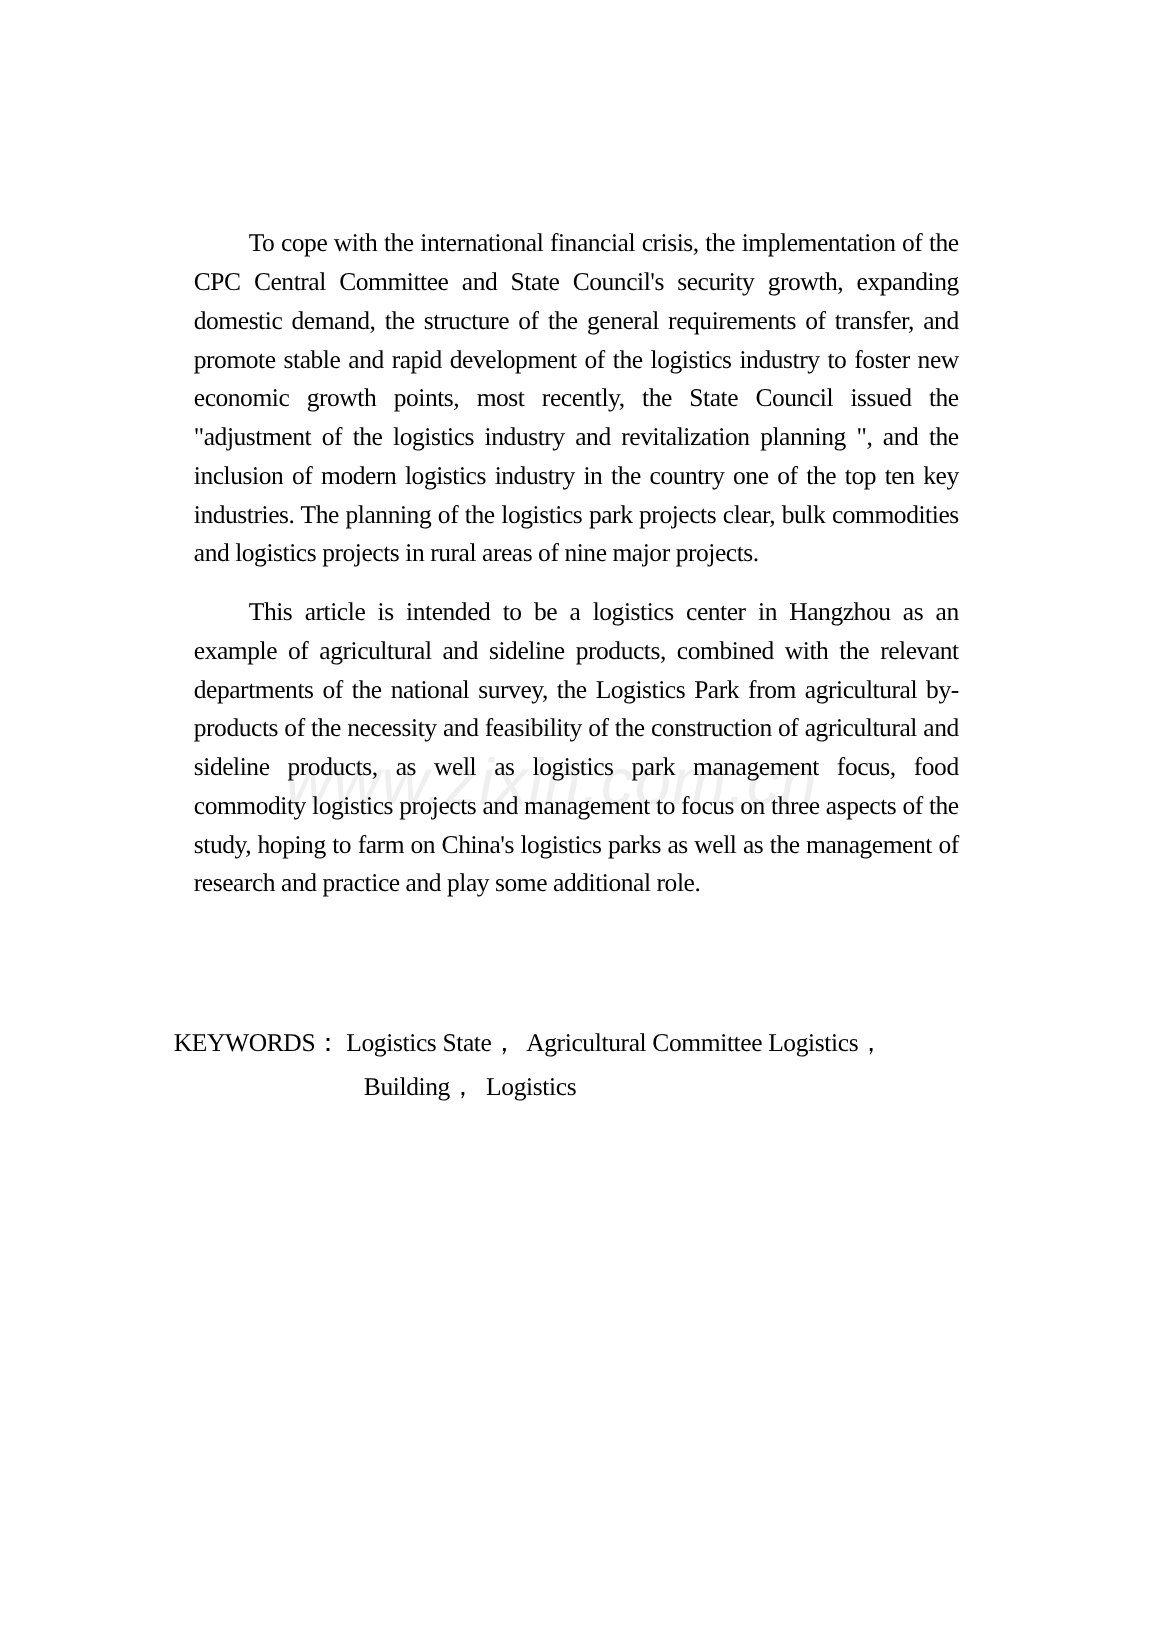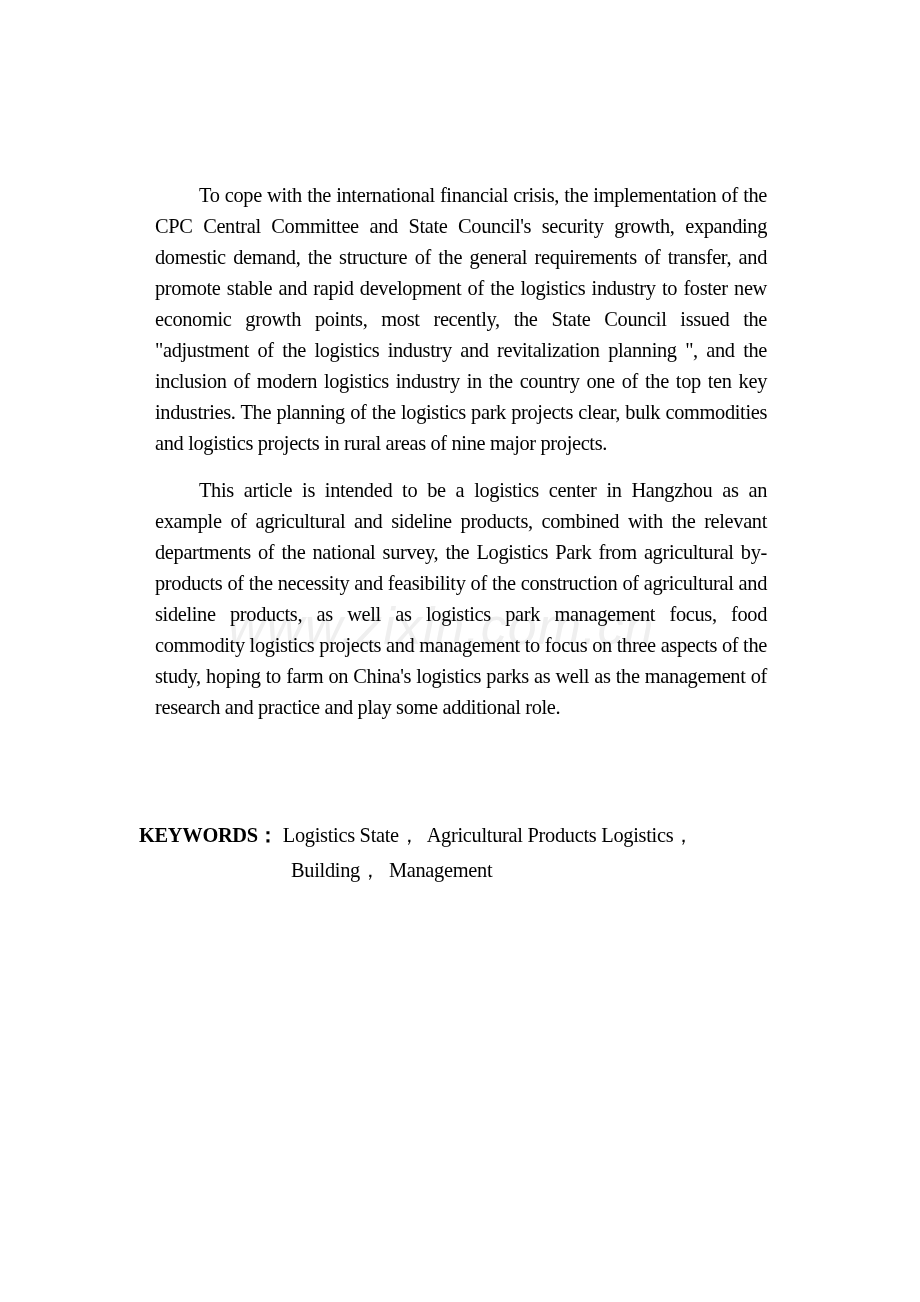--- a/index.html
+++ b/index.html
@@ -54,21 +54,21 @@
     .abstract, .keywords { z-index: 1; }
     .keywords {
       position: absolute;
       left: 139px;
       top: 818px;
       font-size: 20.4px;
       line-height: 35px;
       width: 640px;
     }
     .kw-label {
-      font-weight: bold;
+      font-weight: normal;
       letter-spacing: -0.3px;
     }
     .kw-row {
       white-space: nowrap;
       letter-spacing: -0.3px;
     }
     .kw-row2 {
       padding-left: 152px;
       white-space: nowrap;
       letter-spacing: -0.3px;
@@ -86,21 +86,21 @@
 
   <div class="abstract">
     <p>To cope with the international financial crisis, the implementation of the CPC Central Committee and State Council's security growth, expanding domestic demand, the structure of the general requirements of transfer, and promote stable and rapid development of the logistics industry to foster new economic growth points, most recently, the State Council issued the "adjustment of the logistics industry and revitalization planning ", and the inclusion of modern logistics industry in the country one of the top ten key industries. The planning of the logistics park projects clear, bulk commodities and logistics projects in rural areas of nine major projects.</p>
     <p>This article is intended to be a logistics center in Hangzhou as an example of agricultural and sideline products, combined with the relevant departments of the national survey, the Logistics Park from agricultural by-products of the necessity and feasibility of the construction of agricultural and sideline products, as well as logistics park management focus, food commodity logistics projects and management to focus on three aspects of the study, hoping to farm on China's logistics parks as well as the management of research and practice and play some additional role.</p>
   </div>
 
   <div class="keywords">
     <div class="kw-row">
       <span class="kw-label">KEYWORDS：</span>
       <span>Logistics State</span><span class="kw-sep">，</span>
-      <span>Agricultural Products Logistics</span><span class="kw-sep">，</span>
+      <span>Agricultural Committee Logistics</span><span class="kw-sep">，</span>
     </div>
     <div class="kw-row2">
       <span>Building</span><span class="kw-sep">，</span>
-      <span>Management</span>
+      <span>Logistics</span>
     </div>
   </div>
 
 </div>
 
 </body></html>

